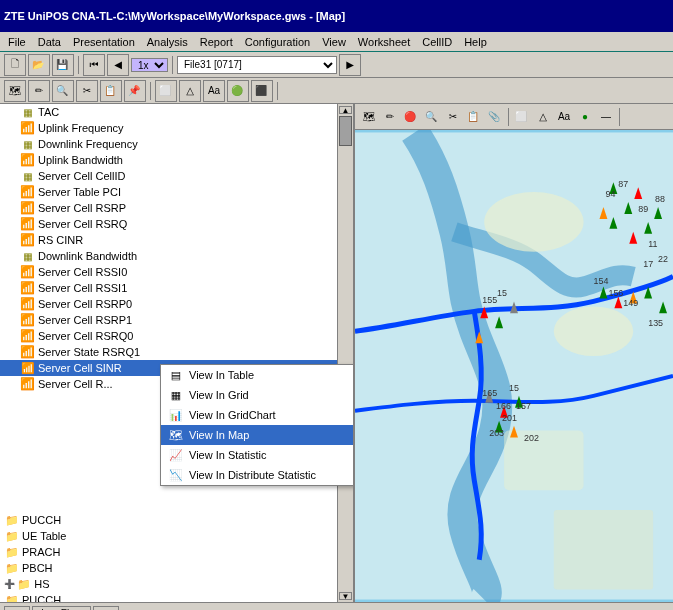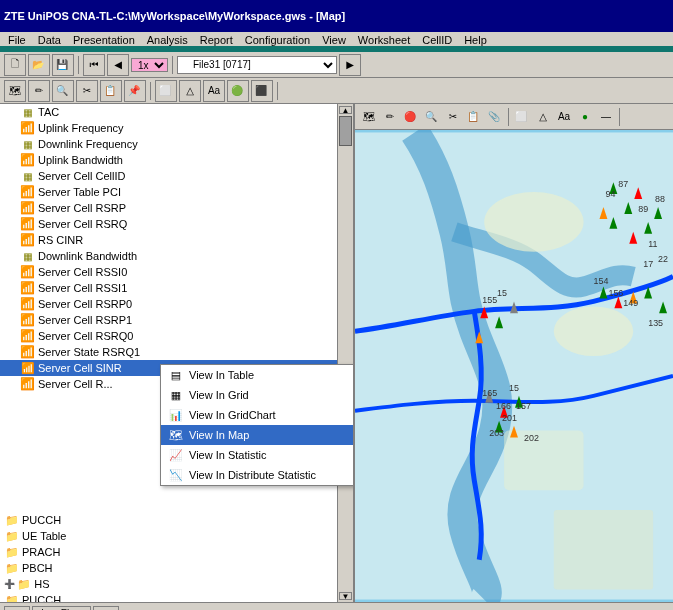--- a/index.html
+++ b/index.html
@@ -15,22 +15,23 @@
       padding: 16px 4px;
       font-size: 11px;
       font-weight: bold;
     }
 
     
     .menu-bar {
       background: #d4d0c8;
       height: 20px;
       display: flex;
+      align-items: center;
       padding: 0 2px;
-      border-bottom: 6px solid #0f766e;
+      border-bottom: 1px solid #0f766e;
     }
     .menu-item {
       padding: 2px 6px;
       cursor: pointer;
       font-size: 11px;
     }
 
     
     .toolbar {
       background: #d4d0c8;
@@ -47,30 +48,30 @@
       border: 1px solid #808080;
       display: flex; align-items: center; justify-content: center;
       cursor: pointer;
       font-size: 10px;
     }
     .toolbar-separator { width: 1px; height: 18px; background: #808080; margin: 0 2px; }
     .toolbar-combo {
       height: 14px;
       font-size: 10px;
       border: 1px solid #808080;
-      background: #f9a8d4;
+      background: #c4b5fd;
       padding: 0 2px;
     }
     .toolbar-file-combo {
       width: 160px;
       height: 18px;
       font-size: 10px;
       border: 1px solid #808080;
       background: white;
-      padding: 0 11px;
+      padding: 0 2px;
     }
 
     
     .toolbar2 {
       background: #d4d0c8;
       height: 26px;
       display: flex;
       align-items: center;
       padding: 2px 4px;
       border-bottom: 1px solid #808080;

